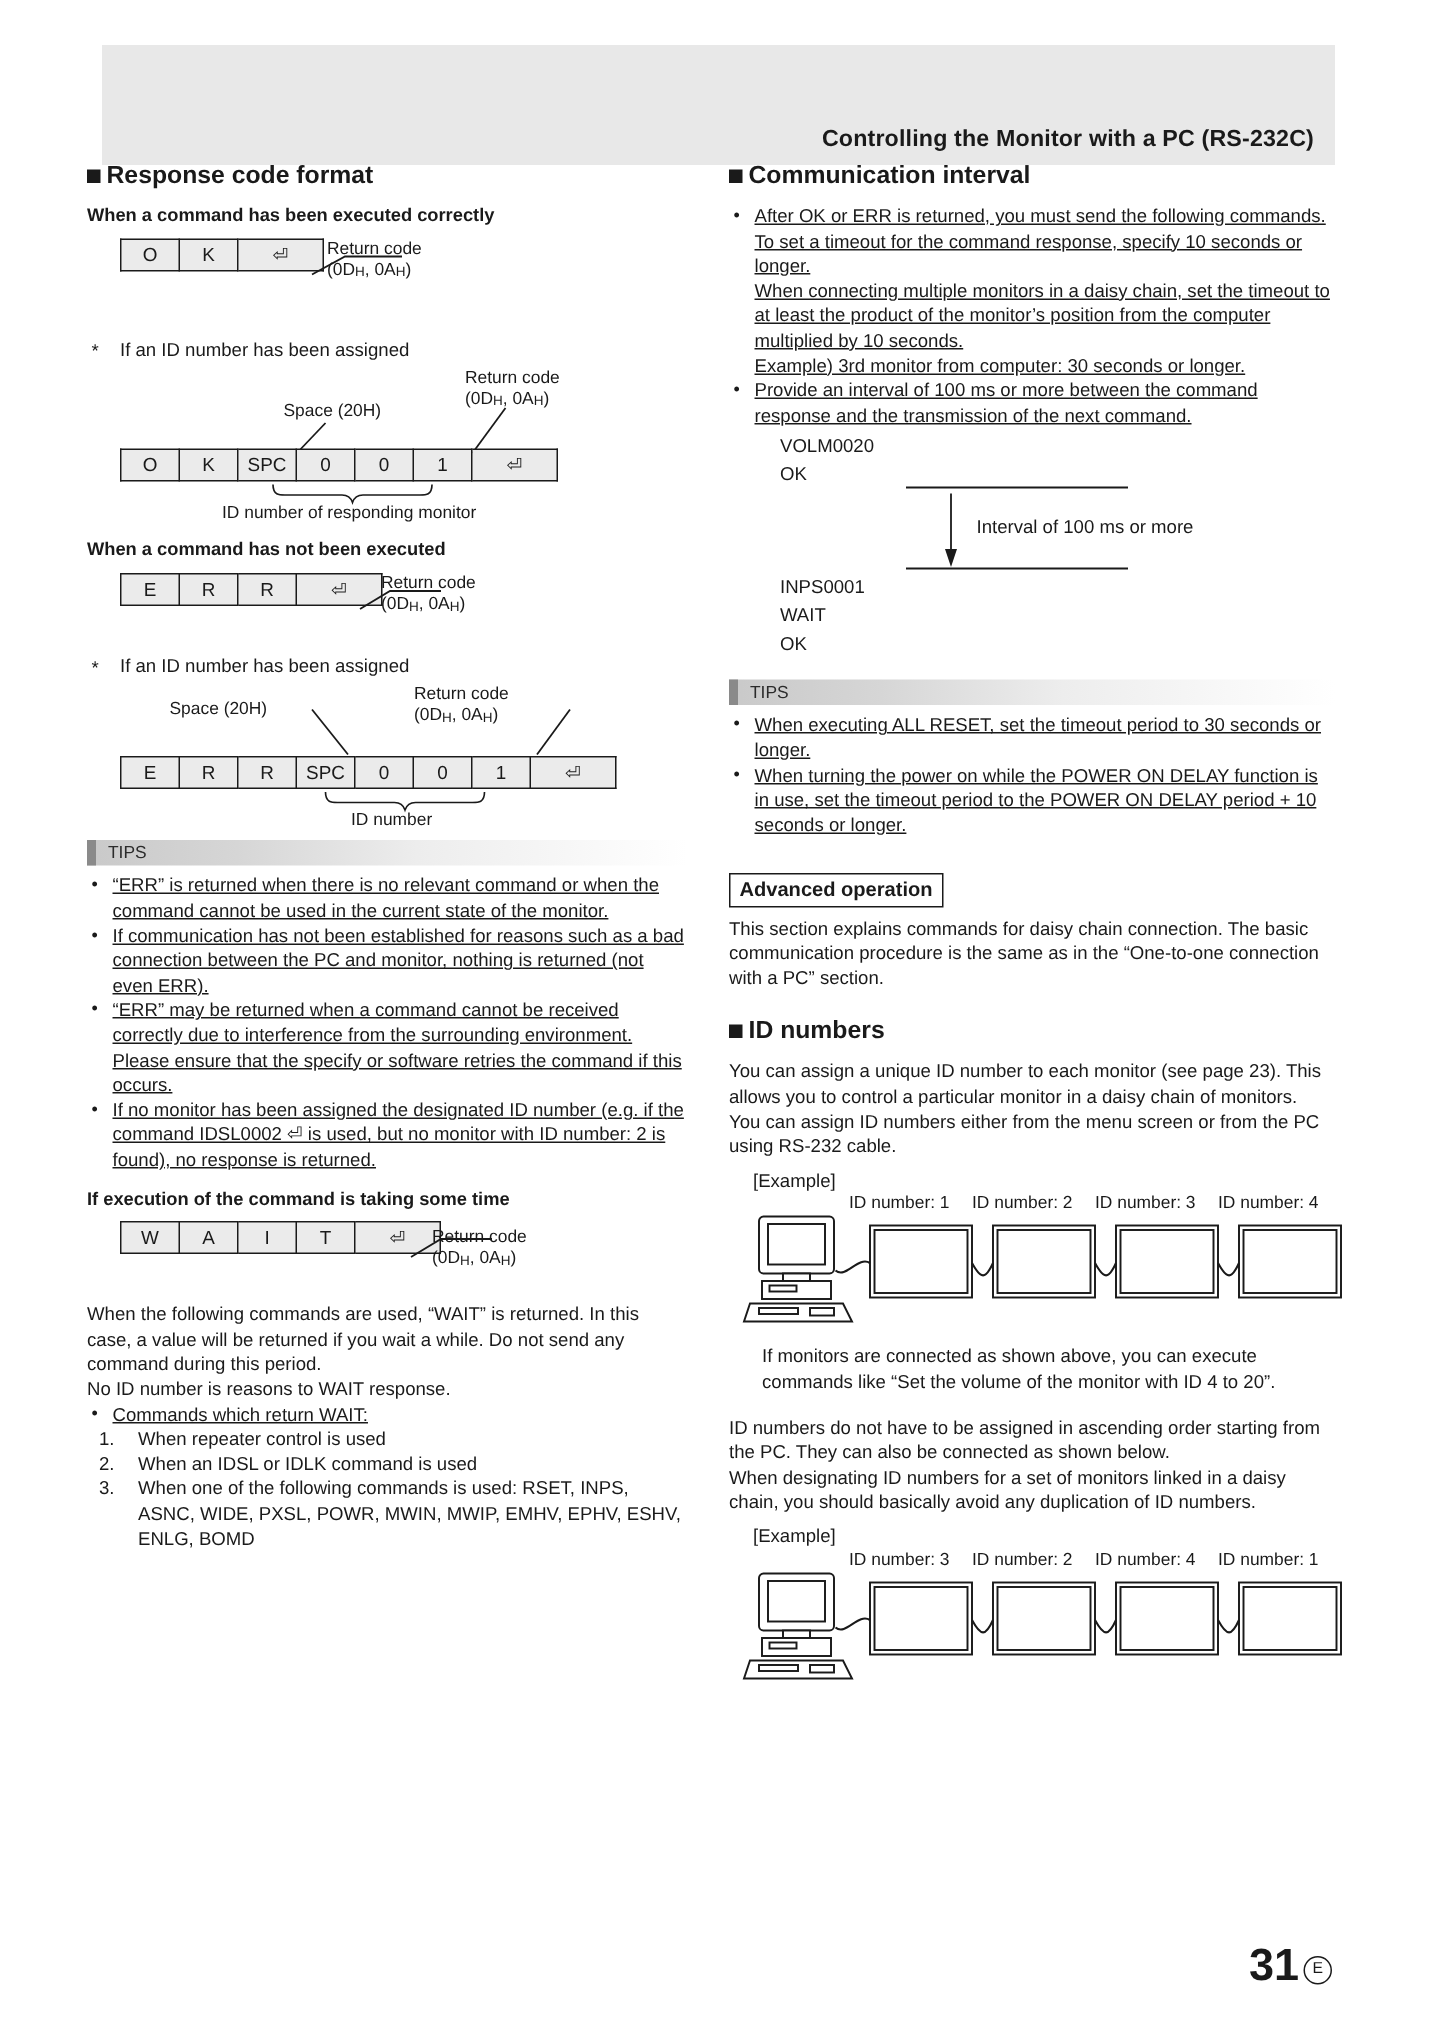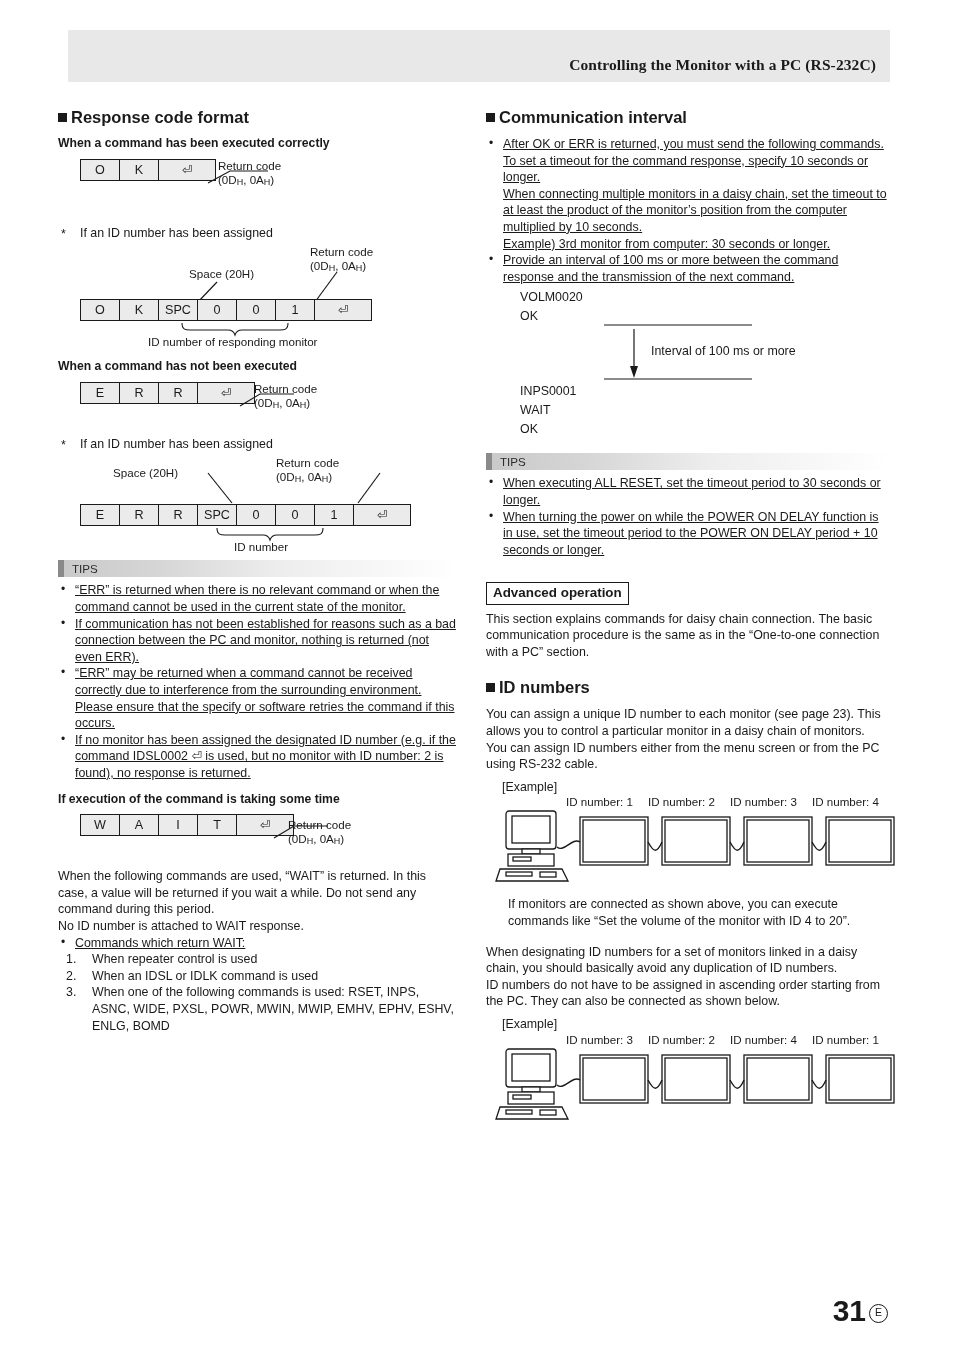--- a/index.html
+++ b/index.html
@@ -5,23 +5,22 @@
   html,body{margin:0;padding:0;background:#ffffff;}
   body{
     width:954px;height:1350px;position:relative;overflow:hidden;
     font-family:"Liberation Sans","DejaVu Sans",sans-serif;
     color:#1a1a1a;-webkit-font-smoothing:antialiased;
   }
   .page{position:absolute;left:0;top:0;width:954px;height:1350px;}
 
   
   .header-band{
-    position:absolute;left:68px;top:30px;width:822px;height:52px;
+    position:absolute;left:68px;top:30px;width:822px;height:80px;
     background:#e8e8e8;
-    font-family:Liberation Serif, serif;
   }
   .header-title{
     position:absolute;right:14px;bottom:8px;
     font-size:15.5px;font-weight:bold;color:#1a1a1a;letter-spacing:.1px;
     white-space:nowrap;
   }
 
   
   .col-left{position:absolute;left:58px;top:108px;width:400px;}
   .col-right{position:absolute;left:486px;top:108px;width:404px;}
@@ -271,21 +270,21 @@
       <svg style="position:absolute;left:214px;top:6px;" width="62" height="22">
         <path d="M2,20 L22,8 L56,8" stroke="#1a1a1a" stroke-width="1.2" fill="none"></path>
       </svg>
       <div class="callout" style="position:absolute;left:230px;top:6px;">
         <div>Return code</div>
         <div>(0D<span class="sub-h">H</span>, 0A<span class="sub-h">H</span>)</div>
       </div>
     </div>
 
     <div class="p">When the following commands are used, “WAIT” is returned. In this case, a value will be returned if you wait a while. Do not send any command during this period.</div>
-    <div class="p">No ID number is attached to WAIT response.</div>
+    <div class="p">No ID number is reasons to WAIT response.</div>
     <ul class="bul">
       <li>Commands which return WAIT:</li>
     </ul>
     <ol class="num">
       <li><span class="n">1.</span><span>When repeater control is used</span></li>
       <li><span class="n">2.</span><span>When an IDSL or IDLK command is used</span></li>
       <li><span class="n">3.</span><span>When one of the following commands is used: RSET, INPS, ASNC, WIDE, PXSL, POWR, MWIN, MWIP, EMHV, EPHV, ESHV, ENLG, BOMD</span></li>
     </ol>
   </div>
 
@@ -394,22 +393,22 @@
           <path d="M236,33 C242,44 245,44 250,33"></path>
           <path d="M318,33 C324,44 327,44 332,33"></path>
         </g>
       </svg>
     </div>
 
     <div class="gap6"></div>
     <div class="p" style="margin-left:22px;">If monitors are connected as shown above, you can execute commands like “Set the volume of the monitor with ID 4 to 20”.</div>
 
     <div class="gap14"></div>
+    <div class="p">ID numbers do not have to be assigned in ascending order starting from the PC. They can also be connected as shown below.</div>
     <div class="p">When designating ID numbers for a set of monitors linked in a daisy chain, you should basically avoid any duplication of ID numbers.</div>
-    <div class="p">ID numbers do not have to be assigned in ascending order starting from the PC. They can also be connected as shown below.</div>
 
     <div class="gap6"></div>
     <div class="p" style="margin-left:16px;">[Example]</div>
 
     <div class="svgwrap" style="height:95px;">
       <div style="position:absolute;left:80px;top:0px;width:330px;display:flex;">
         <span class="callout" style="width:82px">ID number: 3</span>
         <span class="callout" style="width:82px">ID number: 2</span>
         <span class="callout" style="width:82px">ID number: 4</span>
         <span class="callout" style="width:82px">ID number: 1</span>

